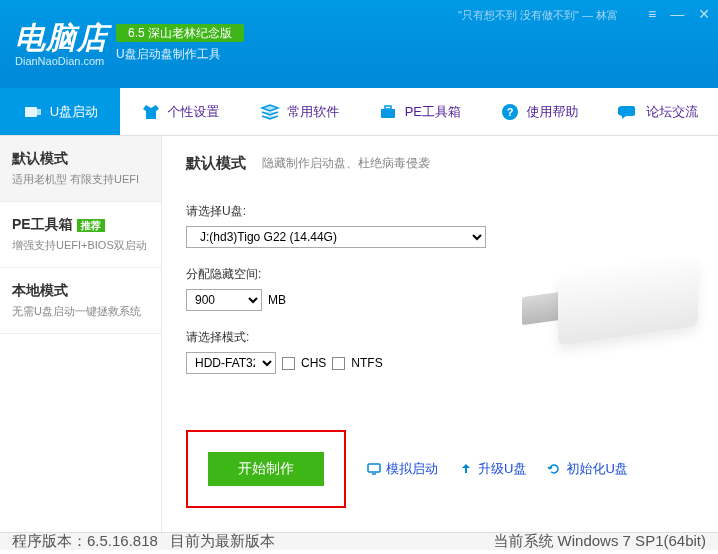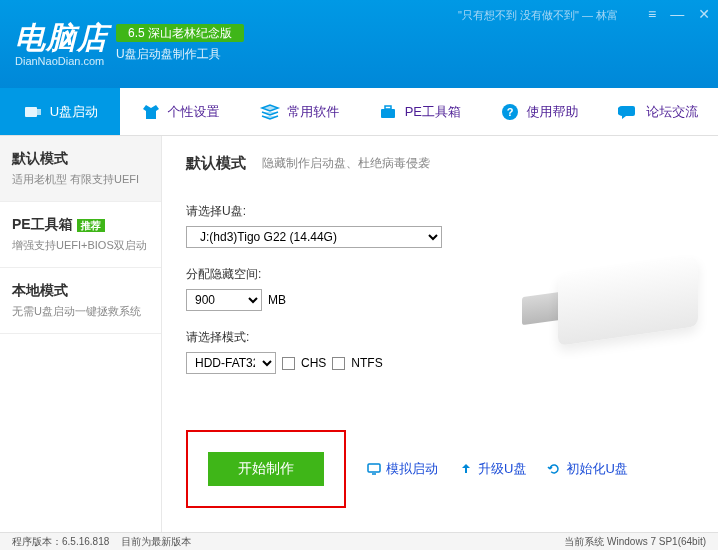--- a/index.html
+++ b/index.html
@@ -24,32 +24,32 @@
 .side-title { font-size: 14px; font-weight: bold; color: #333; }
 .side-desc { font-size: 11px; color: #888; margin-top: 4px; }
 .rec-badge { background: #3fb618; color: #fff; font-size: 10px; padding: 1px 4px; border-radius: 0; margin-left: 4px; }
 .main { flex: 1; padding: 18px 24px; position: relative; background: #fff; }
 .main-header { display: flex; align-items: center; gap: 16px; margin-bottom: 30px; }
 .main-title { font-size: 15px; font-weight: bold; color: #333; }
 .main-sub { font-size: 12px; color: #888; }
 .form-row { margin-bottom: 18px; }
 .form-label { font-size: 12px; color: #333; margin-bottom: 6px; }
 .select { font-size: 12px; padding: 2px 4px; border: 1px solid #aaa; background: #fff; }
-.select.wide { width: 256px; padding-left: 9px; }
+.select.wide { width: 300px; padding-left: 9px; }
 .select.small { width: 76px; }
 .inline { display: flex; align-items: center; gap: 6px; font-size: 12px; }
 .checkbox { width: 13px; height: 13px; border: 1px solid #888; display: inline-block; }
 .usb-img { position: absolute; right: 20px; top: 120px; width: 180px; height: 120px; }
 .usb-body { position: absolute; left: 40px; top: 10px; width: 140px; height: 70px; background: linear-gradient(to bottom, #fdfdfd, #e8e8e8); border-radius: 8px; transform: skewY(-8deg); box-shadow: 0 6px 12px rgba(0,0,0,0.08); }
 .usb-plug { position: absolute; left: 4px; top: 38px; width: 46px; height: 28px; background: linear-gradient(to bottom, #d8d8d8, #b8b8b8); border-radius: 3px; transform: skewY(-8deg); }
 .action-row { position: absolute; bottom: 24px; left: 24px; right: 24px; display: flex; align-items: center; gap: 20px; }
 .red-box { border: 2px solid #e60000; padding: 20px; }
 .start-btn { background: #3fb618; color: #fff; font-size: 14px; padding: 8px 30px; border: none; cursor: pointer; }
 .link-btn { color: #1d4ed8; font-size: 13px; cursor: pointer; display: flex; align-items: center; gap: 4px; }
-.footer { height: 18px; background: #f5f5f5; border-top: 1px solid #e0e0e0; display: flex; align-items: center; padding: 0 12px; font-size: 10px; color: #555; }
+.footer { height: 18px; background: #f5f5f5; border-top: 1px solid #e0e0e0; display: flex; align-items: center; padding: 0 12px; font-size: 15px; color: #555; }
 .footer .ver { margin-right: 12px; }
 .footer .sys { margin-left: auto; }
 svg { display: block; }
 </style>
 </head>
 <body>
 
 <div class="header">
   <div class="slogan">"只有想不到 没有做不到" — 林富</div>
   <div class="winctrl">

